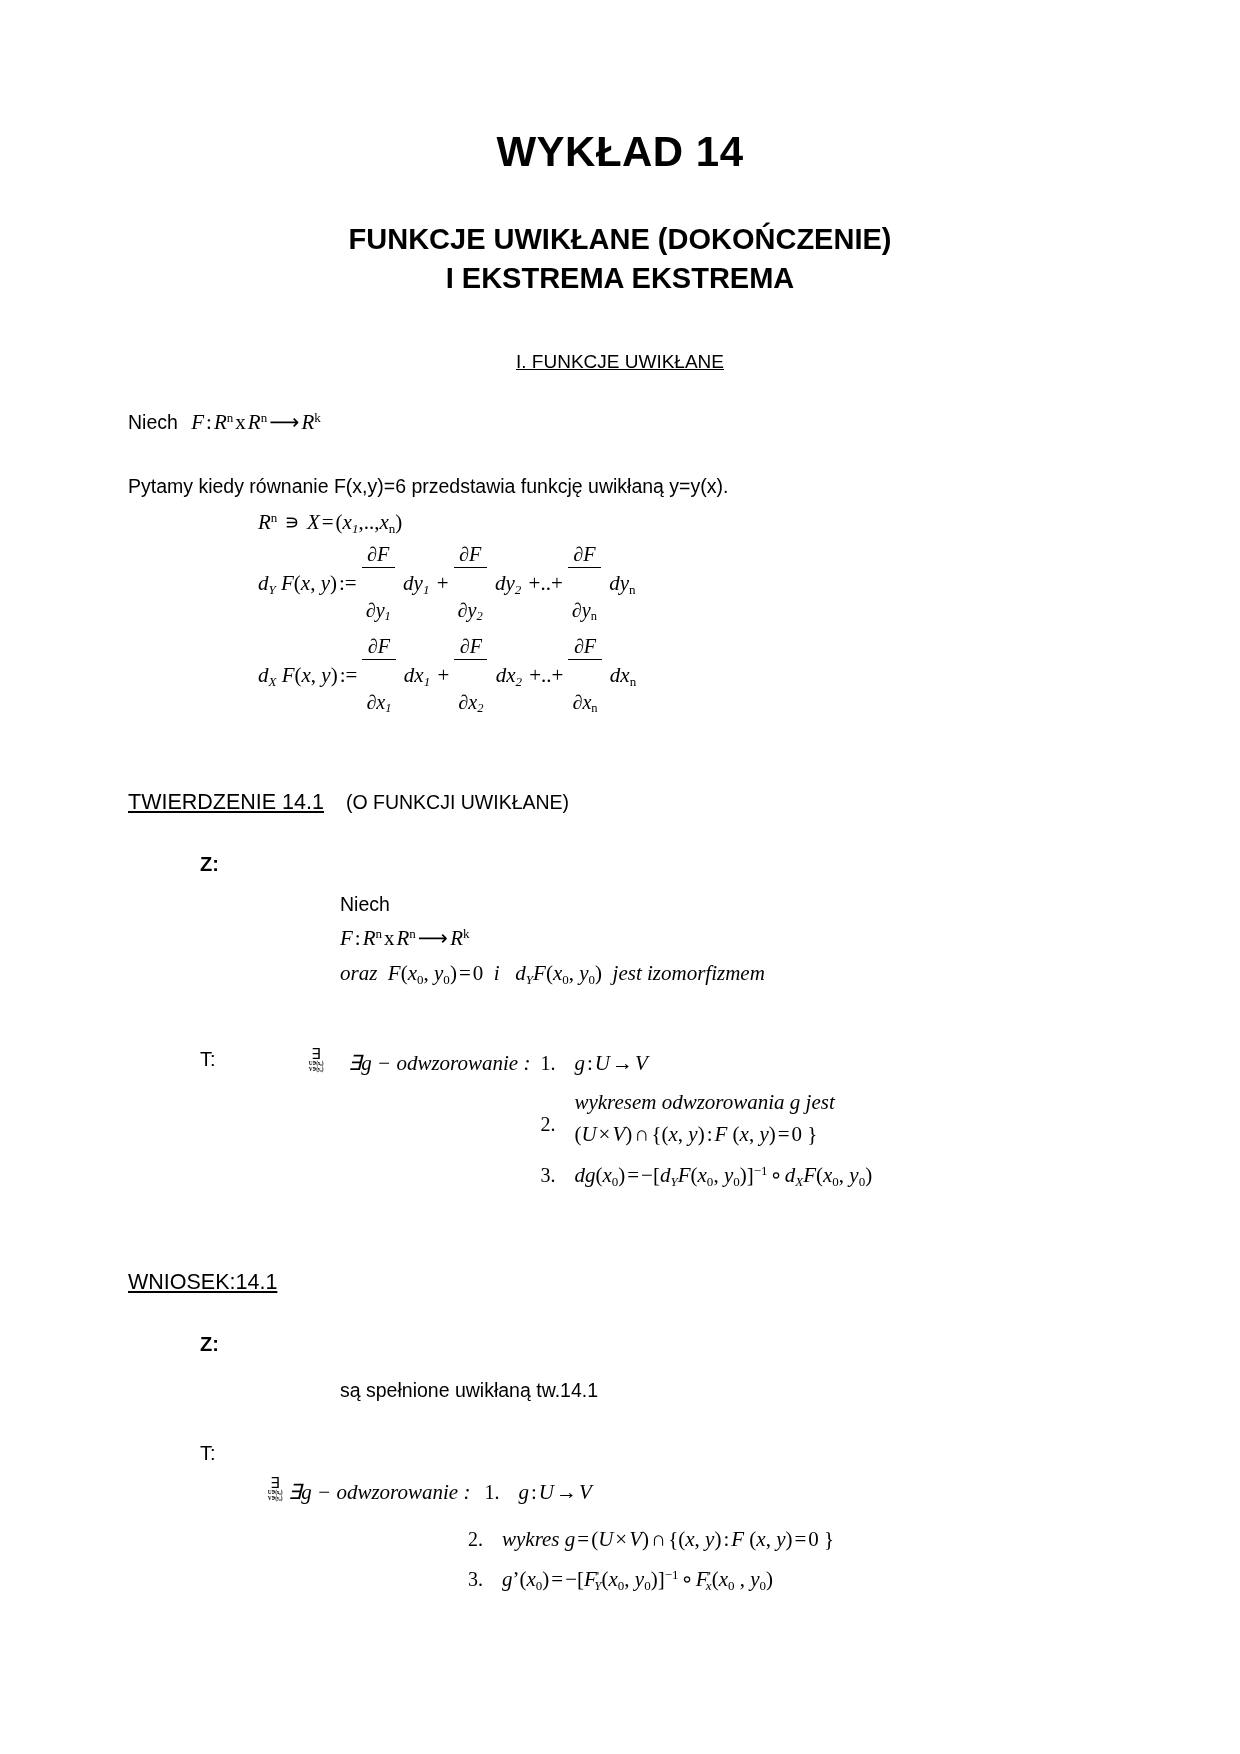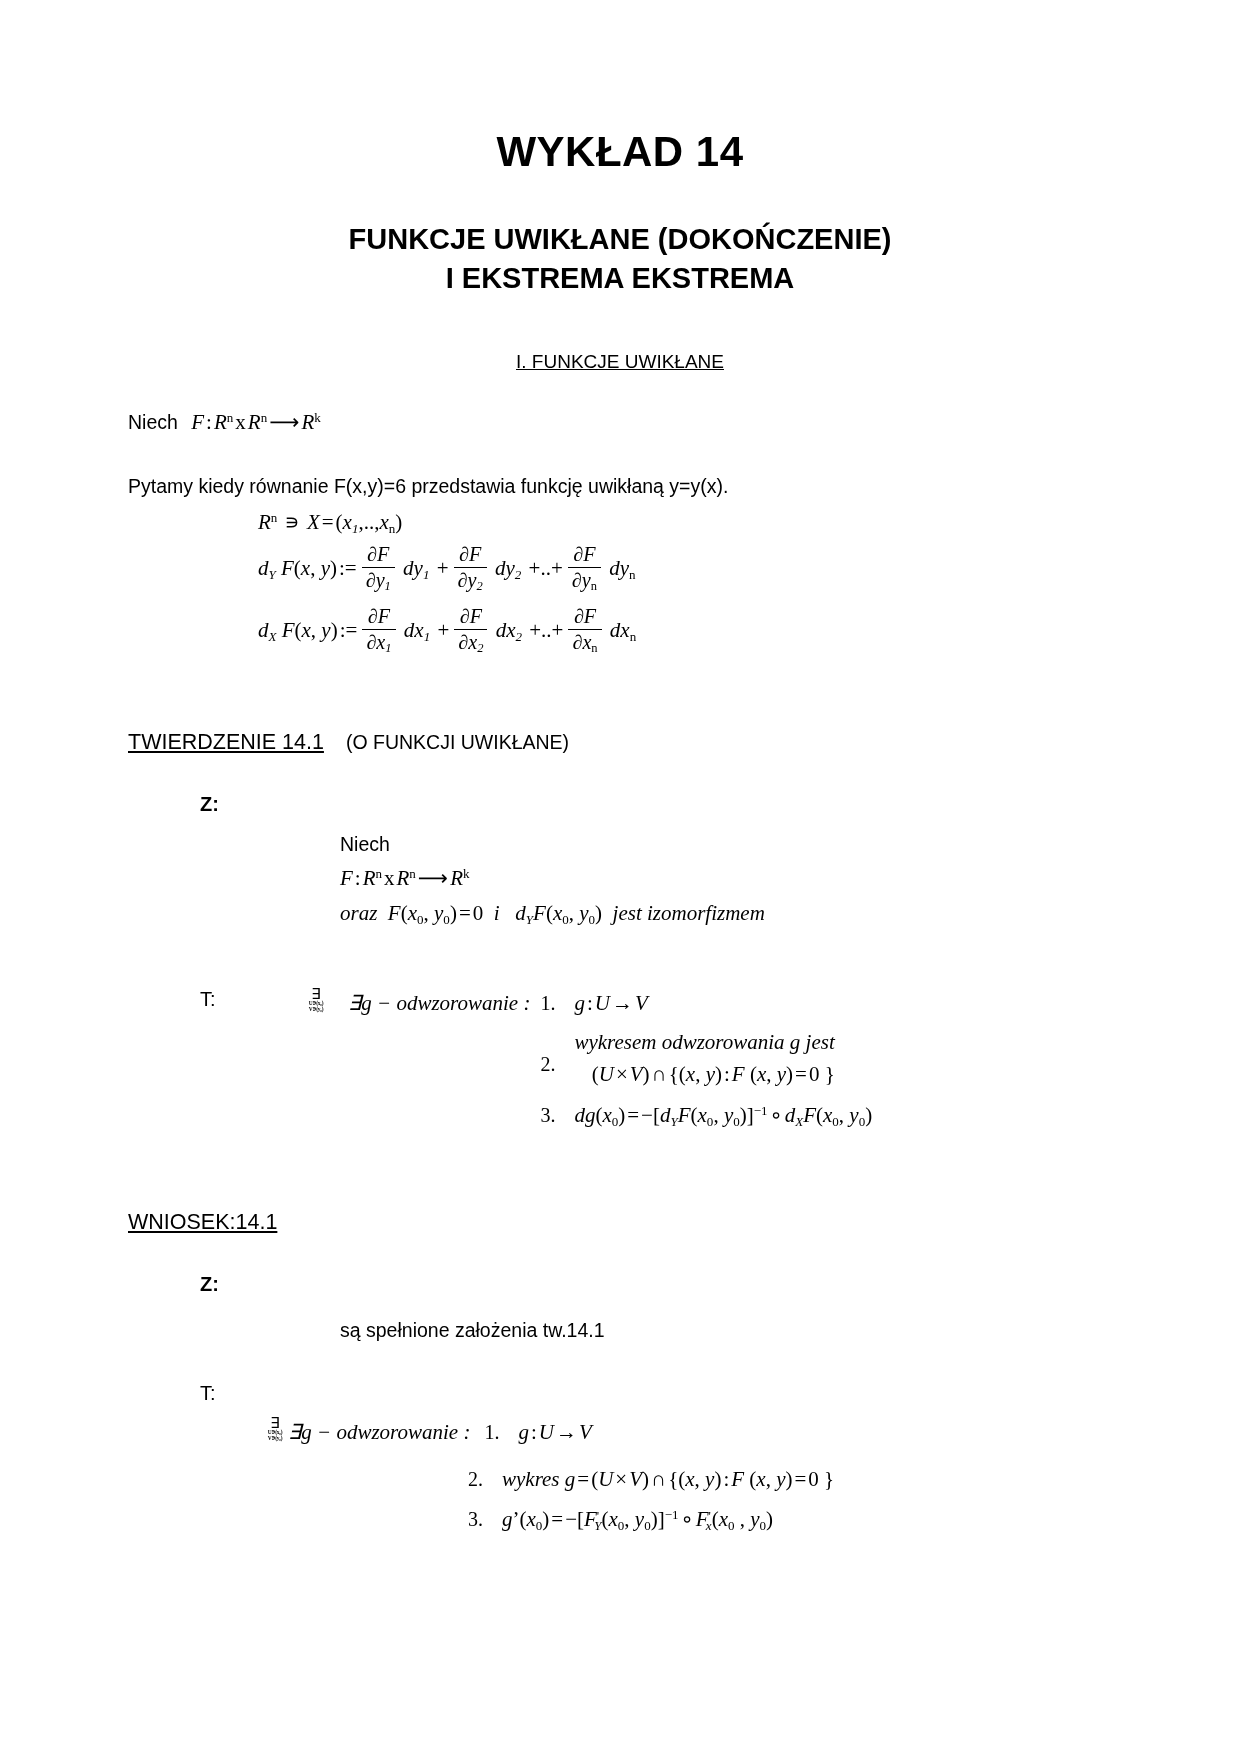--- a/index.html
+++ b/index.html
@@ -113,20 +113,21 @@
   .frac .num {
     display: block;
     padding: 0 4px 1px 4px;
     border-bottom: 1.3px solid #000;
     line-height: 1.12;
   }
   .frac .den {
     display: block;
     padding: 1px 4px 0 4px;
     line-height: 1.12;
+    margin-top: 30px;
   }
 
   
   .indent-1 { margin-left: 72px; }
   .indent-2 { margin-left: 140px; }
   .indent-3 { margin-left: 268px; }
   .indent-math { margin-left: 130px; }
 
   .zt-label {
     font-size: 20px;
@@ -186,21 +187,20 @@
     width: 34px;
     flex: 0 0 34px;
   }
   .claim-body { }
   .claim-2 { align-items: center; }
   .claim-2 .claim-num { position: relative; top: 6px; }
   .stack-2 {
     display: flex;
     flex-direction: column;
     line-height: 1.34;
-    align-items: flex-end;
   }
 </style>
 </head>
 <body>
 
 <div class="page">
 <div class="content">
 
   <h1 class="doc-title">WYKŁAD 14</h1>
 
@@ -297,21 +297,21 @@
   <div class="spacer-xl"></div>
 
   <div class="theorem-heading">
     <span class="underlined">WNIOSEK:14.1</span>
   </div>
 
   <div class="spacer-md"></div>
 
   <div class="indent-1">
     <div class="zt-label">Z:</div>
-    <div class="indent-2 body-line" style="margin-top:20px;">są spełnione założenia tw.14.1</div>
+    <div class="indent-2 body-line" style="margin-top:20px;">są spełnione uwikłaną tw.14.1</div>
   </div>
 
   <div class="spacer-md"></div>
 
   <div class="indent-1">
     <div class="t-label">T:</div>
 
     <div class="claims-row" style="margin-top:12px; margin-left:62px;">
       <div class="exists-nbhd" style="flex:0 0 26px;">
         <span class="ex">∃</span>

